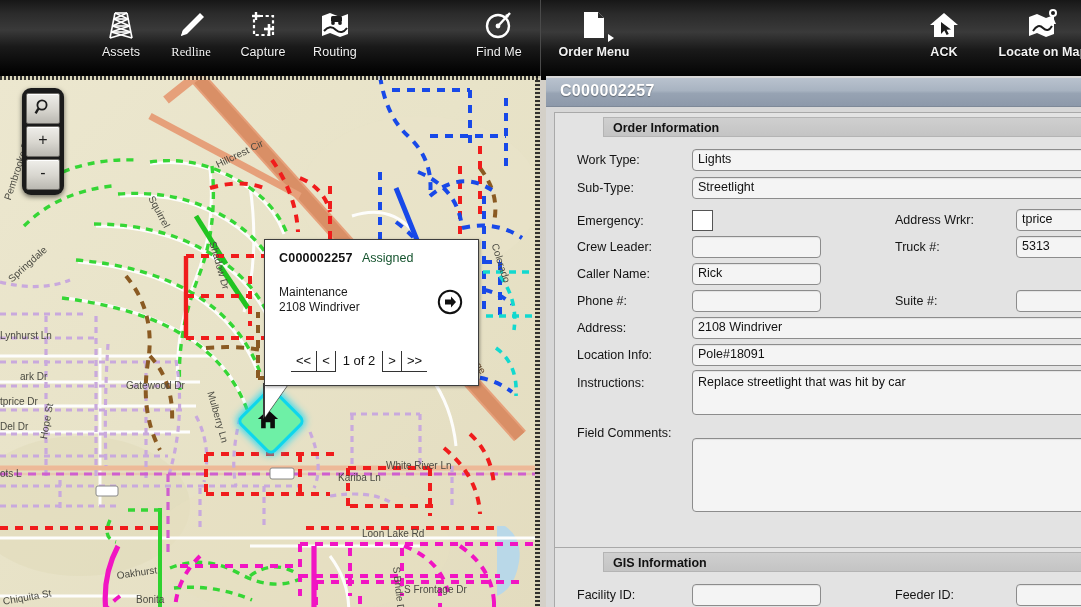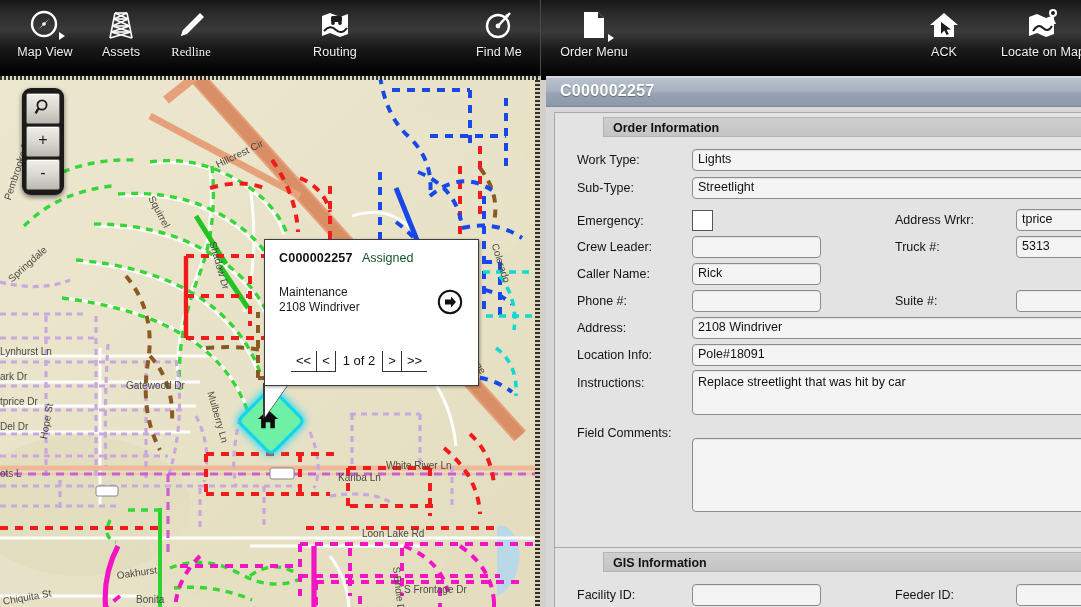--- a/index.html
+++ b/index.html
@@ -14,21 +14,21 @@
 
   
   .toolbar{
     position:absolute;left:0;top:0;width:1081px;height:76px;
     background:linear-gradient(180deg,#171717 0%,#2b2b2b 18%,#3a3a3a 40%,#1a1a1a 62%,#000 100%);
     border-bottom:1px solid #000;
     box-sizing:border-box;
   }
   .tb-left{position:absolute;left:0;top:0;width:540px;height:76px;}
   .tb-right{position:absolute;left:541px;top:0;width:540px;height:80px;
-    background:linear-gradient(180deg,#171717 0%,#2b2b2b 18%,#3a3a3a 40%,#1a1a1a 62%,#000 100%);}
+    background:linear-gradient(180deg,#171717 0%,#2b2b2b 18%,#3a3a3a 40%,#1a1a1a 62%,#000 100%);font-weight:bold;}
   .tb-sep{position:absolute;left:540px;top:0;width:1px;height:76px;background:#4a4a4a;}
 
   .tbtn{
     position:absolute;top:6px;width:86px;height:64px;
     display:flex;flex-direction:column;align-items:center;justify-content:flex-start;
     cursor:pointer;user-select:none;
   }
   .tbtn .ic{height:38px;display:flex;align-items:center;justify-content:center;position:relative;}
   .tbtn .lbl{
     color:#f2f2f2;font-size:12.5px;line-height:14px;margin-top:1px;
@@ -161,31 +161,20 @@
   }
 </style>
 </head>
 <body>
 
 <div class="app">
 
   <div class="toolbar">
     <div class="tb-left">
 
-      <div class="tbtn" style="left:2px;">
-        <div class="ic">
-          <svg width="32" height="32" viewBox="0 0 32 32">
-            <circle cx="15" cy="15" r="12" fill="none" stroke="#fff" stroke-width="2.4"></circle>
-            <polygon points="20.5,9.5 13,16.5 9.5,20.5 17,13.5" fill="#fff"></polygon>
-            <circle cx="15" cy="15" r="1.8" fill="#fff"></circle>
-          </svg>
-          <span class="caret"></span>
-        </div>
-        <div class="lbl">Map View</div>
-      </div>
 
       <div class="tbtn" style="left:78px;">
         <div class="ic">
           <svg width="30" height="32" viewBox="0 0 30 32">
             <g stroke="#fff" stroke-width="1.6" fill="none">
               <line x1="9" y1="4" x2="4" y2="29"></line>
                 <line x1="21" y1="4" x2="26" y2="29"></line>
               <line x1="9" y1="4" x2="21" y2="4"></line>
               <line x1="7.8" y1="10" x2="22.2" y2="10"></line>
               <line x1="6.4" y1="17" x2="23.6" y2="17"></line>
@@ -207,20 +196,32 @@
       <div class="tbtn" style="left:148px;font-family:Liberation Serif, serif;">
         <div class="ic">
           <svg width="32" height="32" viewBox="0 0 32 32">
             <polygon points="25,4 29,8 12,25 6,27 8,21" fill="#fff"></polygon>
             <polygon points="6,27 8,21 11,24" fill="#fff"></polygon>
           </svg>
         </div>
         <div class="lbl">Redline</div>
       </div>
 
+      <div class="tbtn" style="left:220px;">
+        <div class="ic">
+          <svg width="32" height="32" viewBox="0 0 32 32">
+            <rect x="7" y="7" width="19" height="19" fill="none" stroke="#fff" stroke-width="2.2" stroke-dasharray="3.2,2.6"></rect>
+            <line x1="5" y1="7" x2="13" y2="7" stroke="#fff" stroke-width="2.4"></line>
+            <line x1="9" y1="3" x2="9" y2="11" stroke="#fff" stroke-width="2.4"></line>
+            <line x1="17" y1="20" x2="27" y2="20" stroke="#fff" stroke-width="2.6"></line>
+            <line x1="22" y1="15" x2="22" y2="25" stroke="#fff" stroke-width="2.6"></line>
+          </svg>
+        </div>
+        <div class="lbl">Capture</div>
+      </div>
 
       <div class="tbtn" style="left:292px;">
         <div class="ic">
           <svg width="32" height="30" viewBox="0 0 32 30">
             <path d="M3 6 L11 3 L21 7 L29 4 L29 24 L21 27 L11 23 L3 26 Z" fill="#fff"></path>
             <rect x="12" y="6" width="11" height="6" rx="1.6" fill="#1c1c1c"></rect>
             <circle cx="14" cy="13" r="1.9" fill="#1c1c1c"></circle>
             <circle cx="21" cy="13" r="1.9" fill="#1c1c1c"></circle>
             <path d="M5 21 Q11 14 17 20 Q23 25 28 18" fill="none" stroke="#1c1c1c" stroke-width="2"></path>
           </svg>
@@ -491,22 +492,22 @@
       </g>
       <g>
         <rect x="96" y="410" width="22" height="10" rx="2" fill="#fff" stroke="#888" stroke-width="1"></rect>
         <rect x="270" y="392" width="24" height="11" rx="2" fill="#fff" stroke="#888" stroke-width="1"></rect>
       </g>
     </svg>
 
     <div>
       <div class="slab" style="left:2px;top:122px;transform:rotate(-72deg);transform-origin:left top;">Pembrooke Pl</div>
       <div class="slab" style="left:6px;top:200px;transform:rotate(-42deg);transform-origin:left top;">Springdale</div>
-      <div class="slab" style="left:0px;top:270px;">Lynhurst Ln</div>
-      <div class="slab" style="left:0px;top:295px;">ark Dr</div>
+      <div class="slab" style="left:0px;top:254px;">Lynhurst Ln</div>
+      <div class="slab" style="left:0px;top:295px;padding-left:20px;">ark Dr</div>
       <div class="slab" style="left:0px;top:320px;">tprice Dr</div>
       <div class="slab" style="left:0px;top:345px;">Del Dr</div>
       <div class="slab" style="left:0px;top:392px;">ots L</div>
       <div class="slab" style="left:38px;top:362px;transform:rotate(-80deg);transform-origin:left top;">Hope St</div>
       <div class="slab" style="left:2px;top:520px;transform:rotate(-10deg);transform-origin:left top;">Chiquita St</div>
       <div class="slab" style="left:116px;top:494px;transform:rotate(-8deg);transform-origin:left top;">Oakhurst</div>
       <div class="slab" style="left:136px;top:518px;">Bonita</div>
       <div class="slab" style="left:156px;top:118px;transform:rotate(62deg);transform-origin:left top;">Squirrel</div>
       <div class="slab" style="left:214px;top:84px;transform:rotate(-26deg);transform-origin:left top;">Hillcrest Cir</div>
       <div class="slab" style="left:218px;top:164px;transform:rotate(74deg);transform-origin:left top;">Shadow Dr</div>

